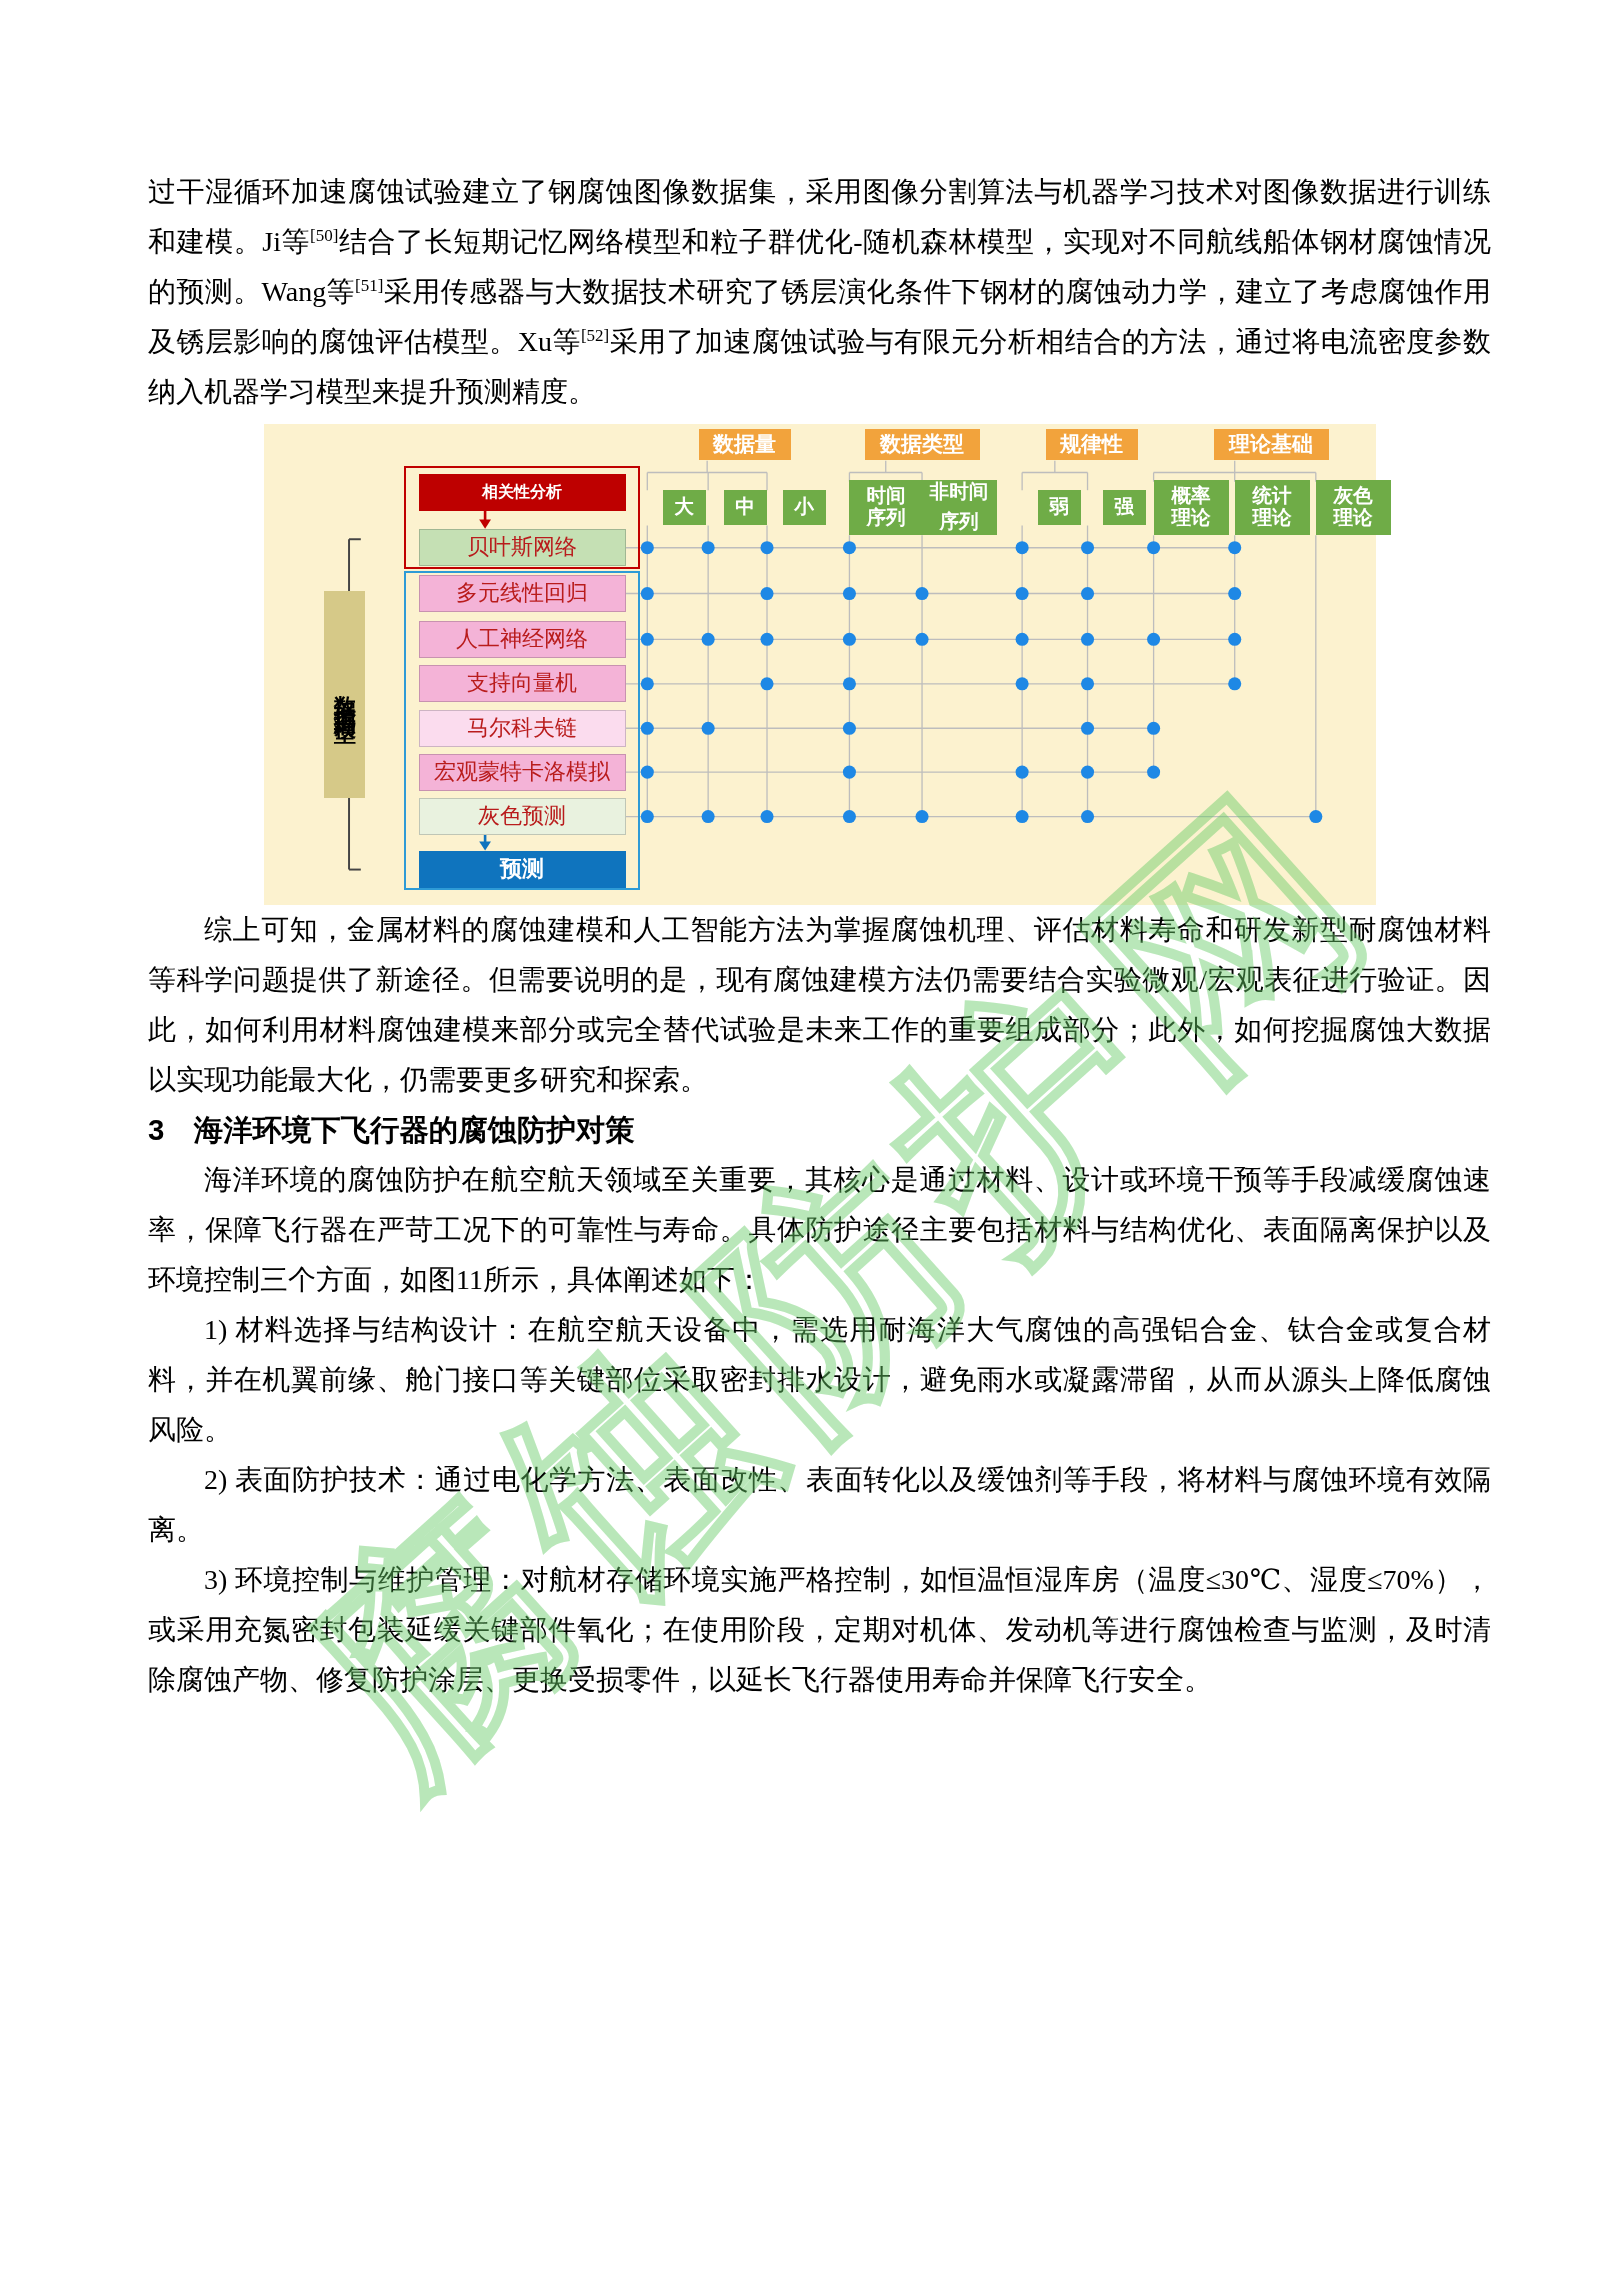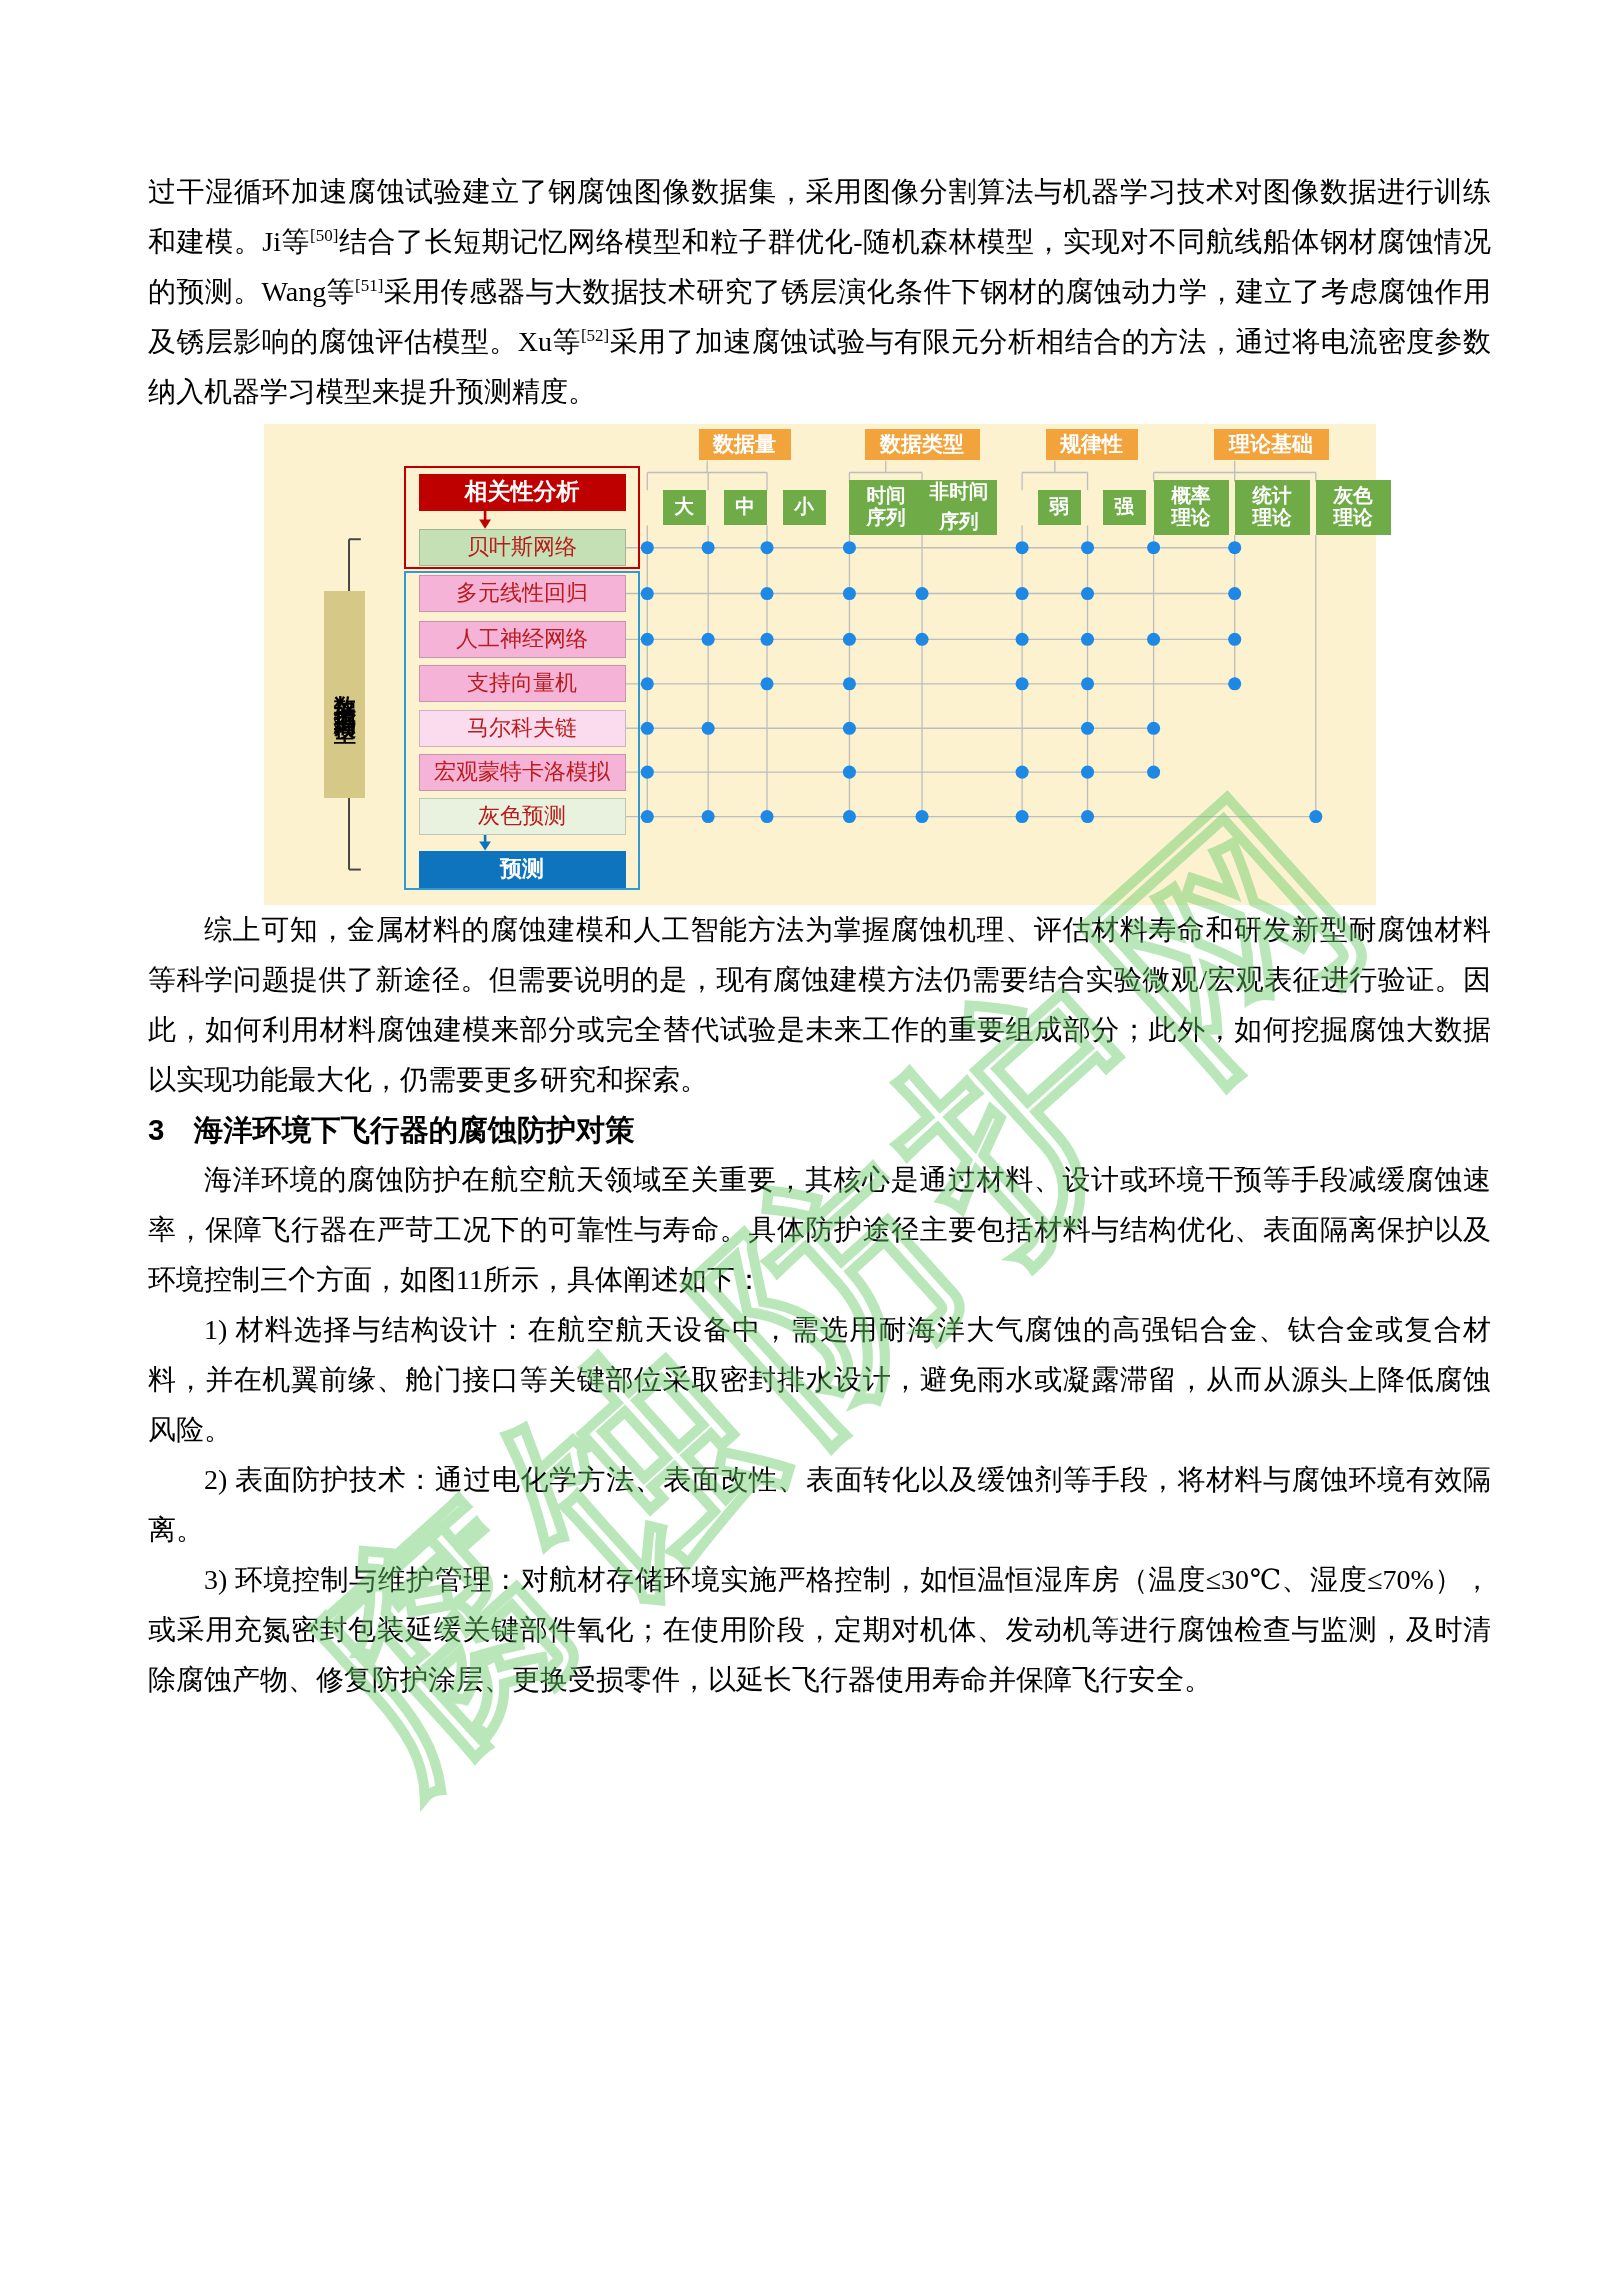--- a/index.html
+++ b/index.html
@@ -26,21 +26,21 @@
   }
   .fig-canvas svg{position:absolute;left:0;top:0;width:100%;height:100%;}
   .fbox{
     position:absolute;display:flex;flex-direction:column;align-items:center;justify-content:center;
     box-sizing:border-box;text-align:center;line-height:1.12;
     font-family:"Liberation Sans","DejaVu Sans",sans-serif;
     margin-left:37px;
   }
   .g-header{background:var(--header-orange);color:#fff;font-size:21px;font-weight:600;}
   .g-col{background:var(--col-green);color:#fff;font-size:19.6px;font-weight:600;}
-  .g-corr{background:var(--corr-red);color:#fff;font-size:23px;font-weight:600;}
+  .g-corr{background:var(--corr-red);color:#fff;font-size:16px;font-weight:600;}
   .g-model{color:#b91c1c;font-size:22px;border:0.7px solid rgba(0,0,0,.18);}
   .g-pred{background:var(--pred-blue);color:#fff;font-size:22px;font-weight:600;}
   .g-leftlabel{
     background:var(--left-label-bg);color:#000;font-size:22px;font-weight:600;
     writing-mode:vertical-rl;text-orientation:upright;letter-spacing:5.2px;
   }
   .g-outline-red{border:2px solid var(--outline-red);background:transparent;}
   .g-outline-blue{border:2px solid var(--outline-blue);background:transparent;}
   .fig-captions{text-align:center;}
   .cap{font-size:25px;line-height:35px;}

